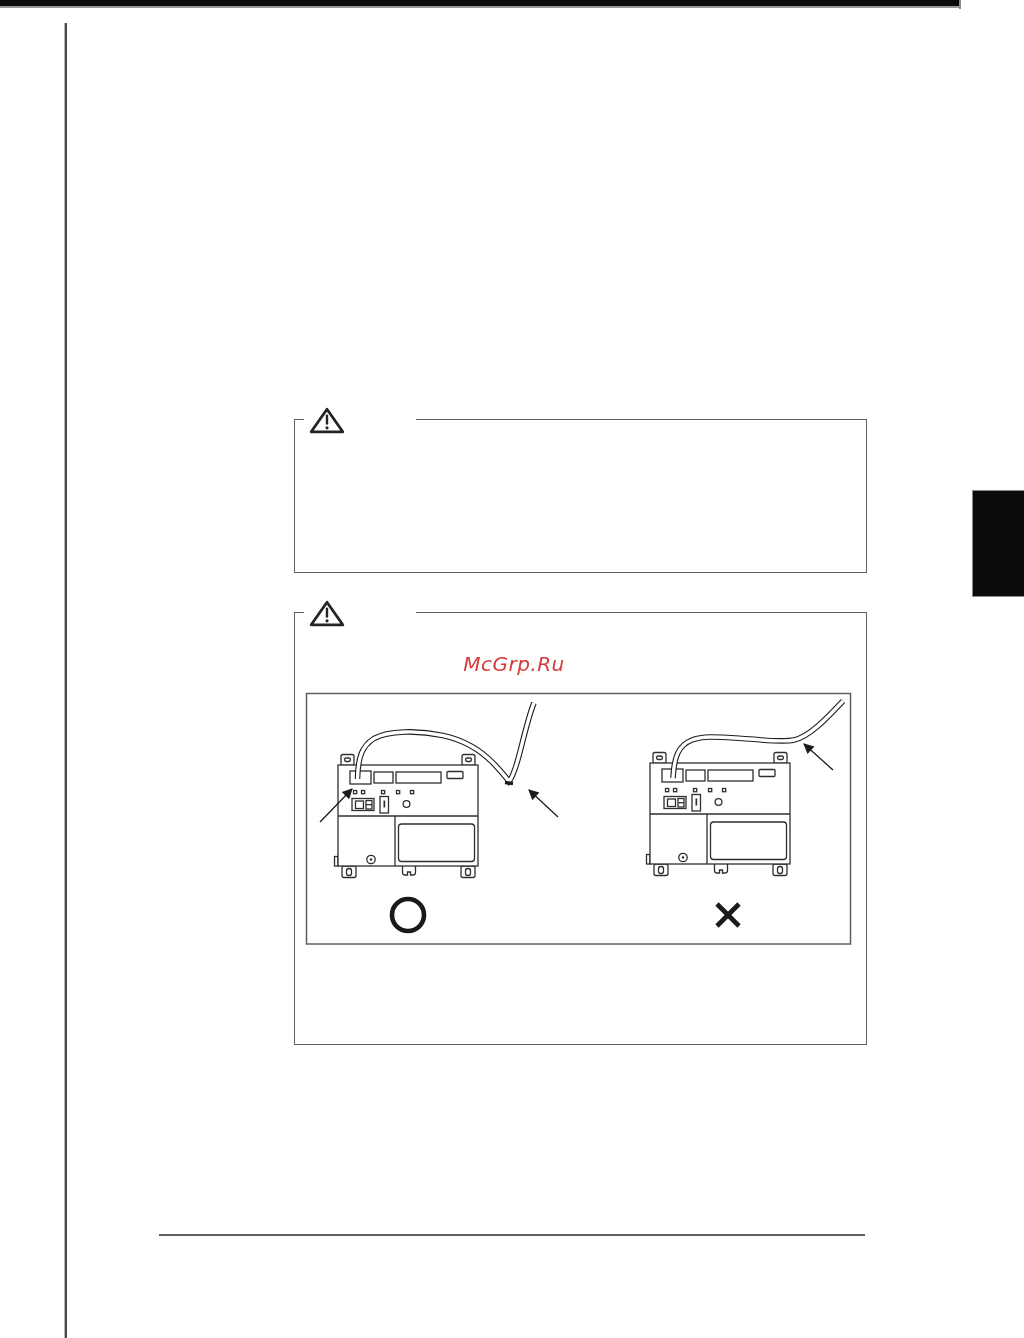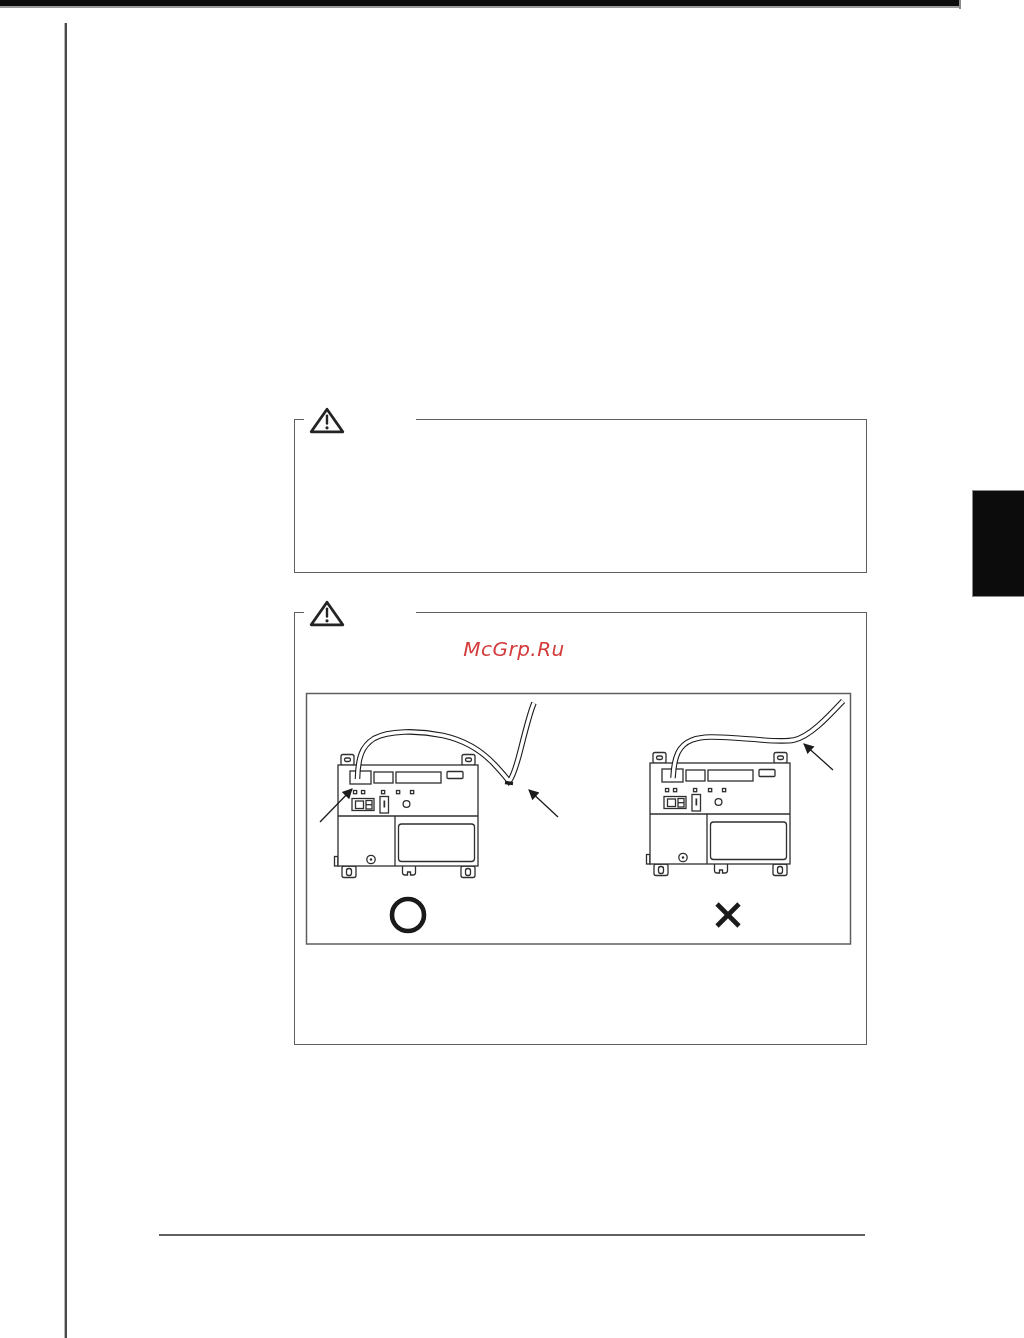--- a/index.html
+++ b/index.html
@@ -16,21 +16,21 @@
 
   
   .caution-box{position:absolute;left:294px;width:571px;border:1.5px solid #5f5f5f;background:#ffffff;}
   .caution-box.one{top:419px;height:152px;}
   .caution-box.two{top:612px;height:431px;}
   .border-gap{position:absolute;left:9px;top:-3px;width:112px;height:6px;background:#ffffff;}
   .tri-wrap{position:absolute;left:14px;top:-13px;width:36px;height:27px;}
 
   
   .watermark{
-    position:absolute;left:414px;top:637px;width:200px;text-align:center;
+    position:absolute;left:414px;top:652px;width:200px;text-align:center;
     font-style:italic;font-weight:500;font-size:20px;letter-spacing:.5px;
     color:#d43b3b;text-decoration:none;
   }
 
   
   .diagram-svg{position:absolute;left:300px;top:688px;width:570px;height:272px;}
 
   .ln{fill:none;stroke:#2f2f2f;stroke-width:1.3;}
   .fw{fill:#ffffff;stroke:#2f2f2f;stroke-width:1.3;}
 </style>

